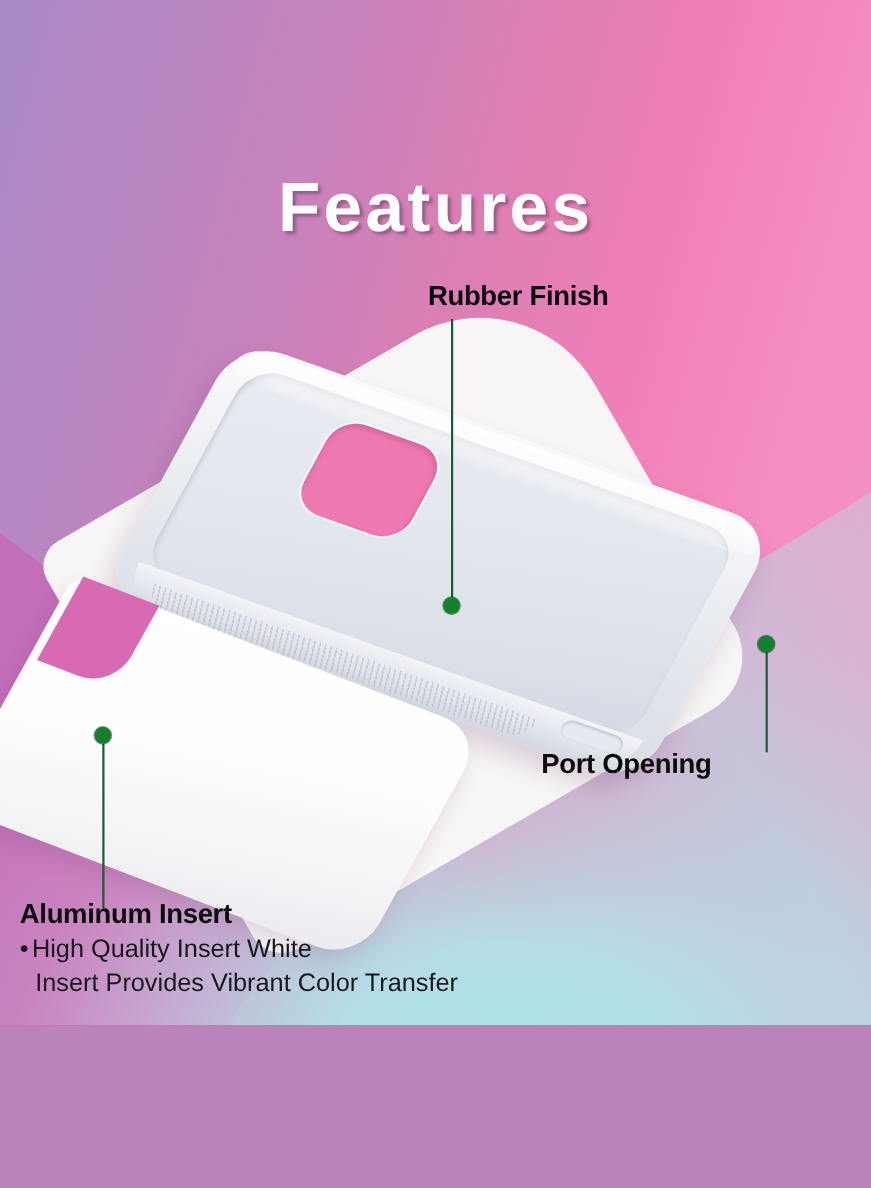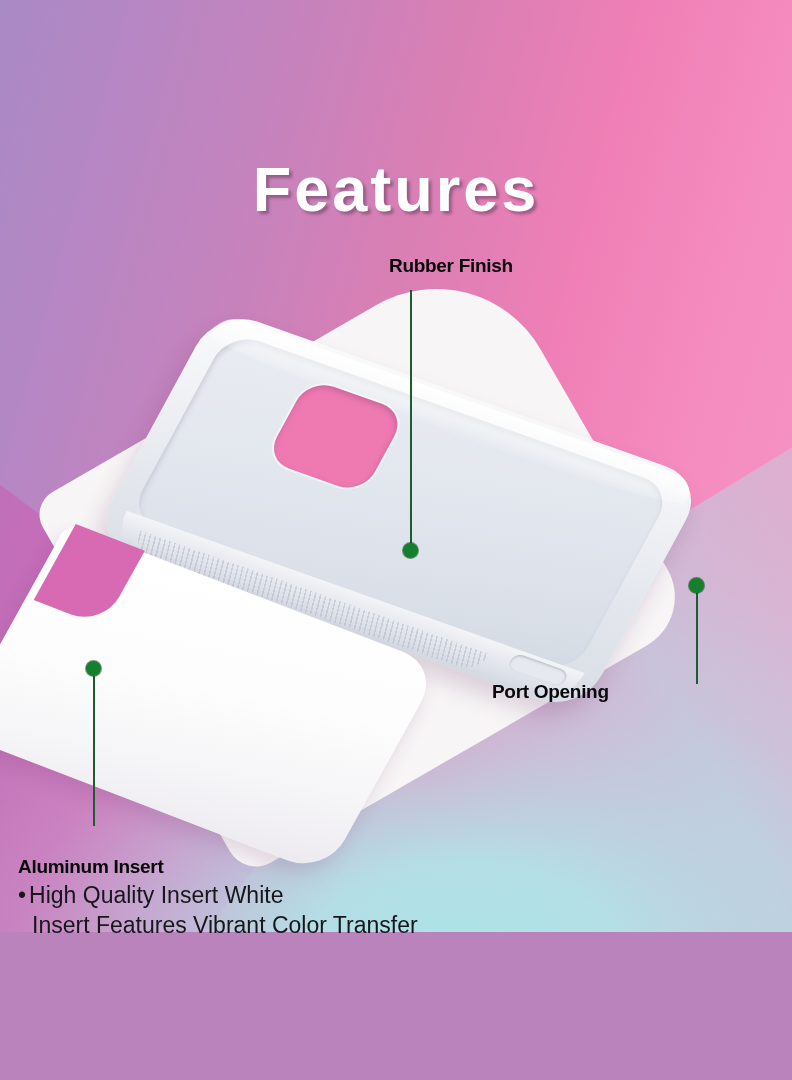--- a/index.html
+++ b/index.html
@@ -248,21 +248,21 @@
   .leader {
     position: absolute;
     width: 2px;
     background: #1d5c33;
   }
 
   
   .callout { position: absolute; }
   .callout h3 {
     margin: 0 0 2px 0;
-    font-size: 19px;
+    font-size: 25px;
     font-weight: bold;
     color: #09080a;
     letter-spacing: -0.3px;
     line-height: 1.08;
   }
   .callout ul {
     margin: 0;
     padding: 0;
     list-style: none;
   }
@@ -276,21 +276,21 @@
   .callout p {
     margin: 0;
     font-size: 23px;
     color: #17161a;
     line-height: 1.33;
     white-space: nowrap;
   }
 
   #co-rubber  { left: 389px; top: 256px; text-align: left; }
   #co-port    { left: 492px; top: 682px; width: 288px; text-align: left; }
-  #co-alu     { left: 18px;  top: 818px; text-align: left; margin-top: 39px; }
+  #co-alu     { left: 18px;  top: 818px; text-align: left; }
   #co-alu li.cont { padding-left: 14px; }
 </style>
 </head>
 <body>
 
 <div id="poster">
 
   <div class="bg-base"></div>
   <div class="bg-magenta"></div>
   <div class="bg-teal"></div>
@@ -333,17 +333,17 @@
   </div>
 
   <div class="callout" id="co-port">
     <h3>Port Opening</h3>
   </div>
 
   <div class="callout" id="co-alu">
     <h3>Aluminum Insert</h3>
     <ul>
       <li><span class="b">•</span><span>High Quality Insert White</span></li>
-      <li class="cont"><span>Insert Features Vibrant Color Transfer</span></li>
+      <li class="cont"><span>Insert Provides Vibrant Color Transfer</span></li>
     </ul>
   </div>
 
 </div>
 
 </body></html>

